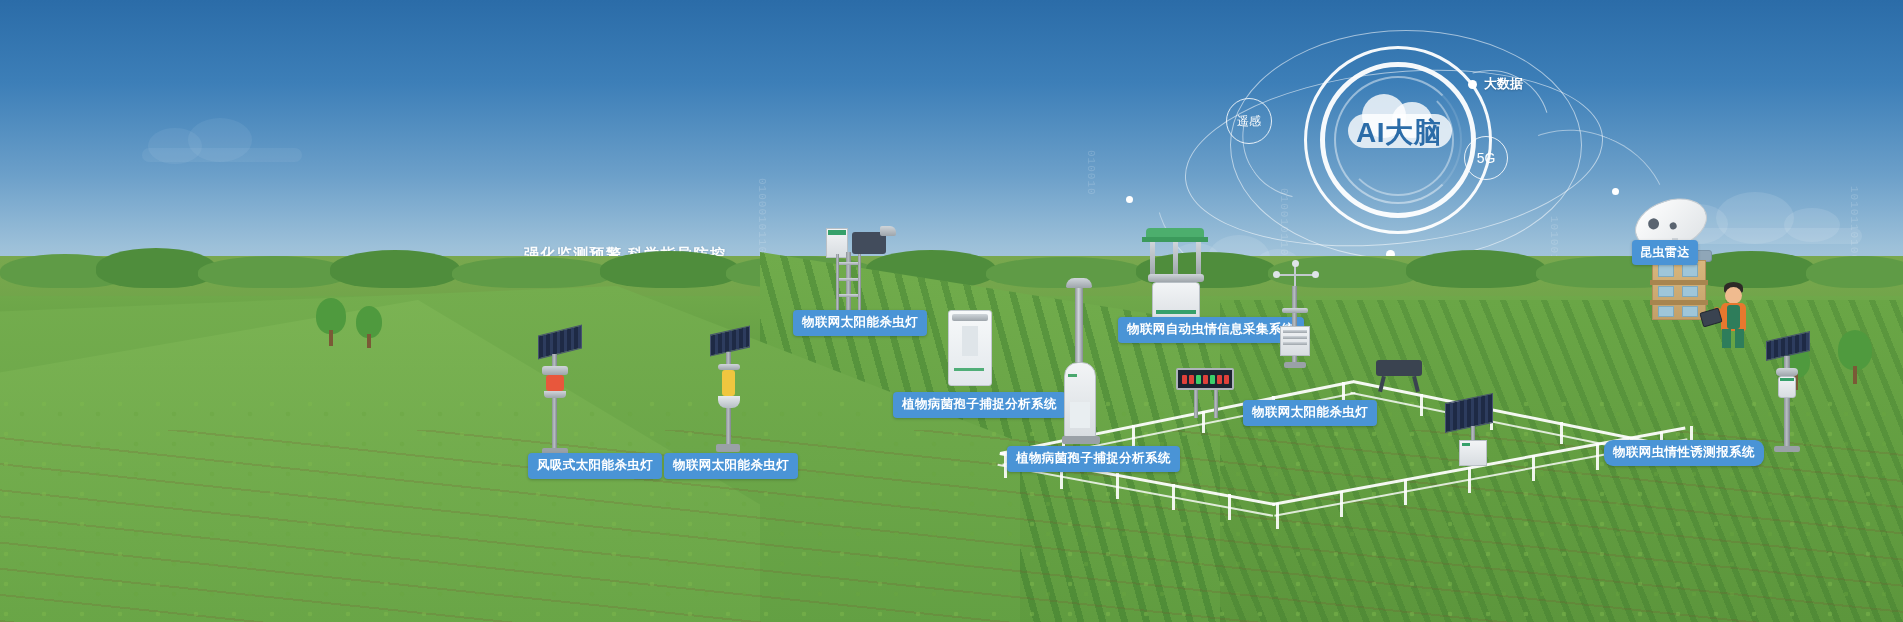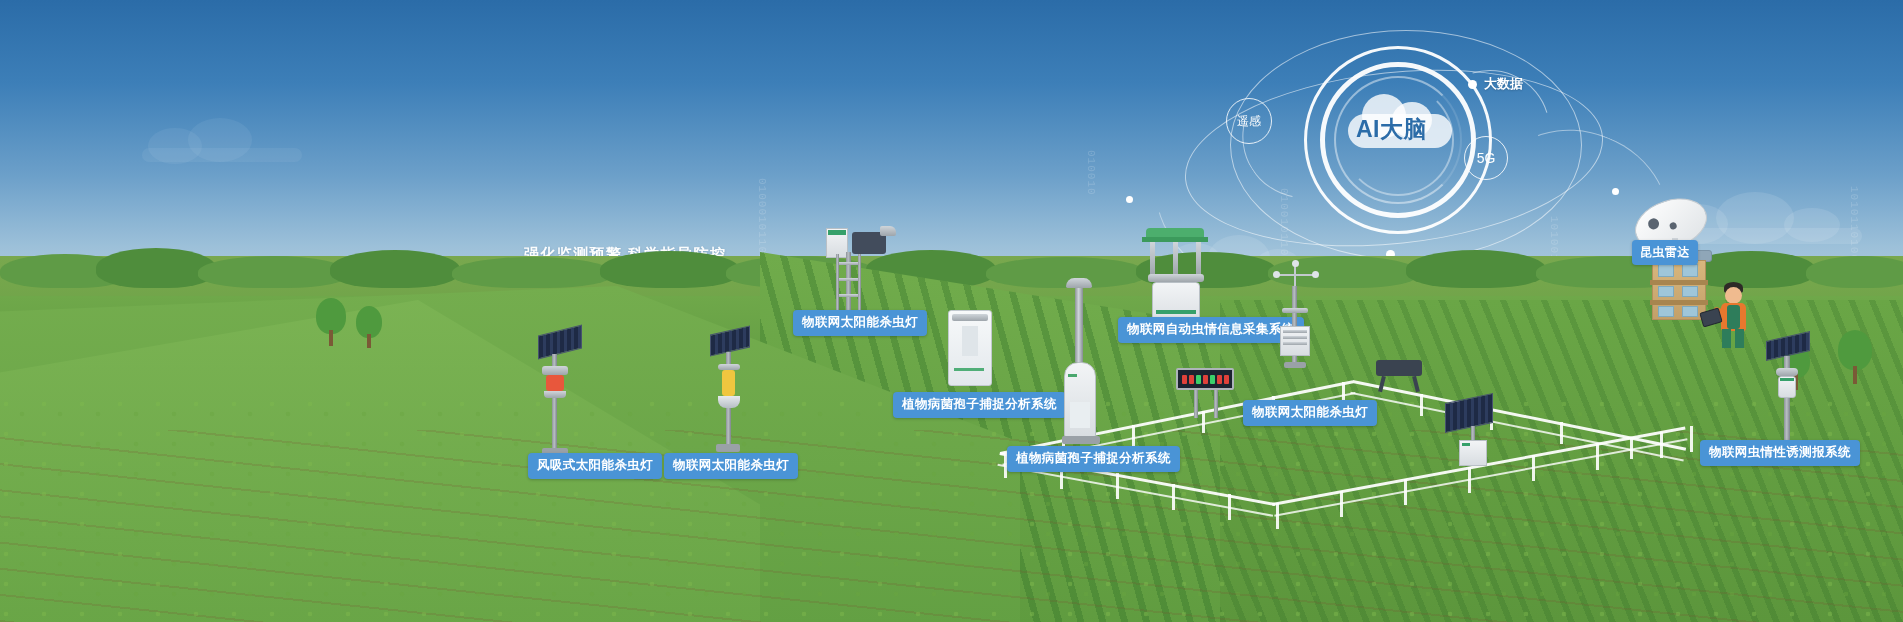--- a/index.html
+++ b/index.html
@@ -108,21 +108,21 @@
   .ring {
     position:absolute; border-radius:50%;
     border:2px solid rgba(255,255,255,.95);
   }
   .ring.thin { border-width:1px; border-color:rgba(255,255,255,.55); }
   .cloudshape {
     position:absolute; background:rgba(255,255,255,.80);
     border-radius:50%;
   }
   .ai-label {
-    position:absolute; color:#2b6ca8; font-size:23px; font-weight:bold;
+    position:absolute; color:#2b6ca8; font-size:28px; font-weight:bold;
     letter-spacing:.5px; white-space:nowrap;
   }
   .node {
     position:absolute; border-radius:50%;
     border:1px solid rgba(255,255,255,.85);
     color:#fff; font-size:12px; display:flex; align-items:center;
     justify-content:center; white-space:nowrap;
   }
   .dot { position:absolute; width:9px; height:9px; border-radius:50%; background:#fff; }
   .orbit-label {
@@ -524,15 +524,15 @@
 
   <div class="dev" style="left:1952px; top:334px; width:0; height:0;"></div>
   <div class="dev" style="left:1760px; top:336px; width:56px; height:116px;">
     <div class="panel" style="left:6px; top:0px; width:44px; height:20px; transform:skewY(-13deg);"></div>
     <div class="pole" style="left:24px; top:20px; width:6px; height:94px;"></div>
     <div class="metal" style="left:16px; top:32px; width:22px; height:8px; border-radius:4px;"></div>
     <div class="box" style="left:18px; top:40px; width:18px; height:22px; border-radius:3px;"></div>
     <div class="green-acc" style="left:20px; top:42px; width:14px; height:3px;"></div>
     <div class="base" style="left:14px; top:110px; width:26px; height:6px;"></div>
   </div>
-  <div class="chip" style="left:1700px; top:440px;">物联网虫情性诱测报系统</div>
+  <div class="chip" style="left:1604px; top:440px;border-radius:9px;">物联网虫情性诱测报系统</div>
 
 </div>
 
 </body></html>

